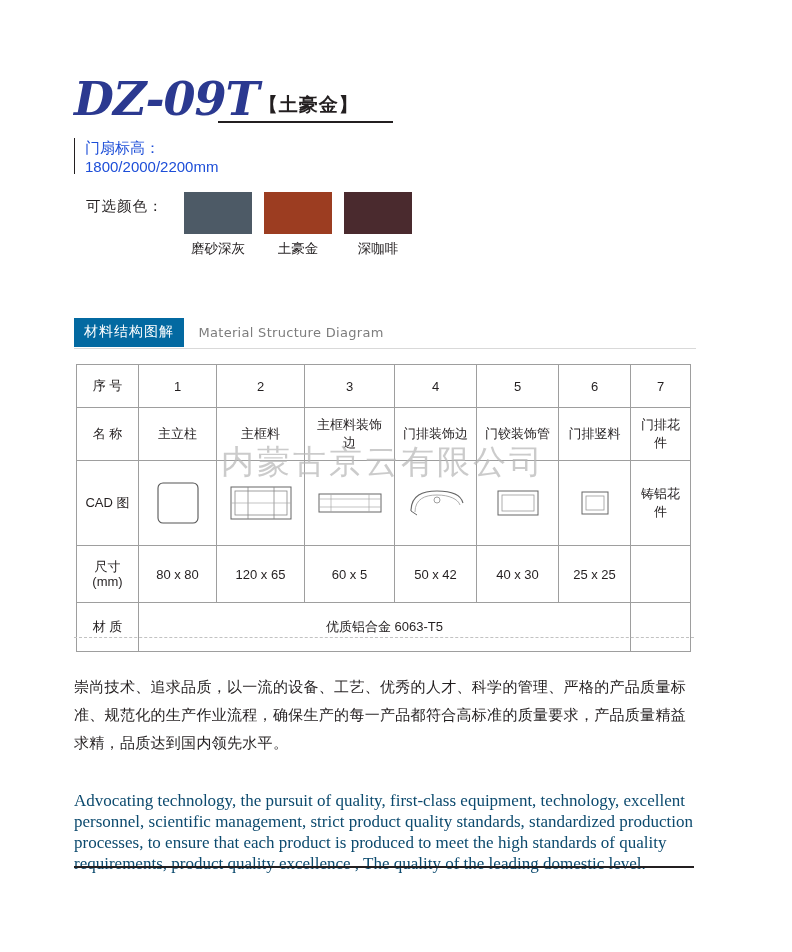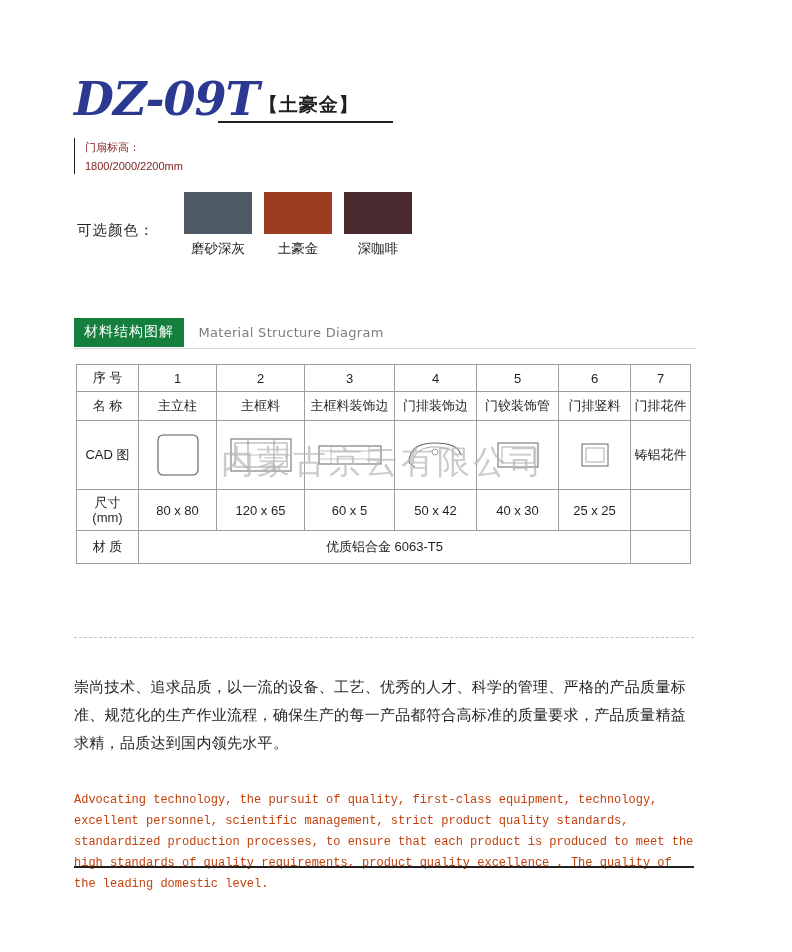--- a/index.html
+++ b/index.html
@@ -83,41 +83,40 @@
     color: #231f20;
     margin-top: 2px;
     font-family: "Liberation Sans", sans-serif;
   }
   .title-divider {
     width: 1px;
     background: #231f20;
     margin: 1px 10px 2px 0;
   }
   .title-right {
-    font-size: 11px;
+    font-size: 15px;
     line-height: 19px;
-    color: #7f1d1d;
+    color: #1d4ed8;
     padding-top: 1px;
   }
 
   
   .colors {
     position: absolute;
     left: 74px;
     top: 192px;
     width: 630px;
   }
   .colors-label {
     position: absolute;
-    left: 3px;
+    left: 12px;
     top: 5px;
     font-size: 14.5px;
     letter-spacing: 1px;
     color: #231f20;
-    margin-top: 24px;
   }
   .swatch {
     position: absolute;
     top: 0;
     width: 68px;
     height: 42px;
   }
   .swatch-name {
     position: absolute;
     top: 48px;
@@ -129,21 +128,21 @@
 
   
   .section {
     position: absolute;
     left: 74px;
     top: 318px;
     width: 622px;
   }
   .sec-tab {
     display: inline-block;
-    background: #15803d;
+    background: #0369a1;
     color: #ffffff;
     font-size: 14px;
     padding: 5px 10px 6px 10px;
     letter-spacing: 1px;
     vertical-align: middle;
   }
   .sec-en {
     display: inline-block;
     margin-left: 10px;
     font-size: 13px;
@@ -173,21 +172,21 @@
     width: 614px;
     table-layout: fixed;
   }
   table.spec td, table.spec th {
     border: 1px solid #9e9e9e;
     text-align: center;
     vertical-align: middle;
     font-size: 13px;
     color: #231f20;
     font-weight: normal;
-    padding: 0;
+    padding: 8px;
   }
   .row-head td { height: 26px; font-weight: bold; font-size: 13.5px; }
   .row-name td { height: 28px; }
   .row-cad td { height: 68px; margin-top: 20px; }
   .row-size td { height: 40px; }
   .row-mat td { height: 32px; }
   .row-fin td { height: 32px; }
   .lbl { font-weight: bold; font-size: 13.5px; }
   .sz-small { font-size: 12.5px; }
   .twoline { line-height: 15px; }
@@ -230,24 +229,24 @@
     line-height: 28px;
     color: #231f20;
     letter-spacing: 0.3px;
     margin-top: 15px;
   }
   .para-en {
     position: absolute;
     left: 74px;
     top: 790px;
     width: 620px;
-    font-size: 12px;
+    font-size: 17px;
     line-height: 21px;
-    color: #c2410c;
-    font-family: Liberation Mono, monospace;
+    color: #0c4a6e;
+    font-family: Liberation Serif, serif;
   }
 
   .bottom-rule {
     position: absolute;
     left: 74px;
     top: 866px;
     width: 620px;
     height: 2px;
     background: #231f20;
   }

